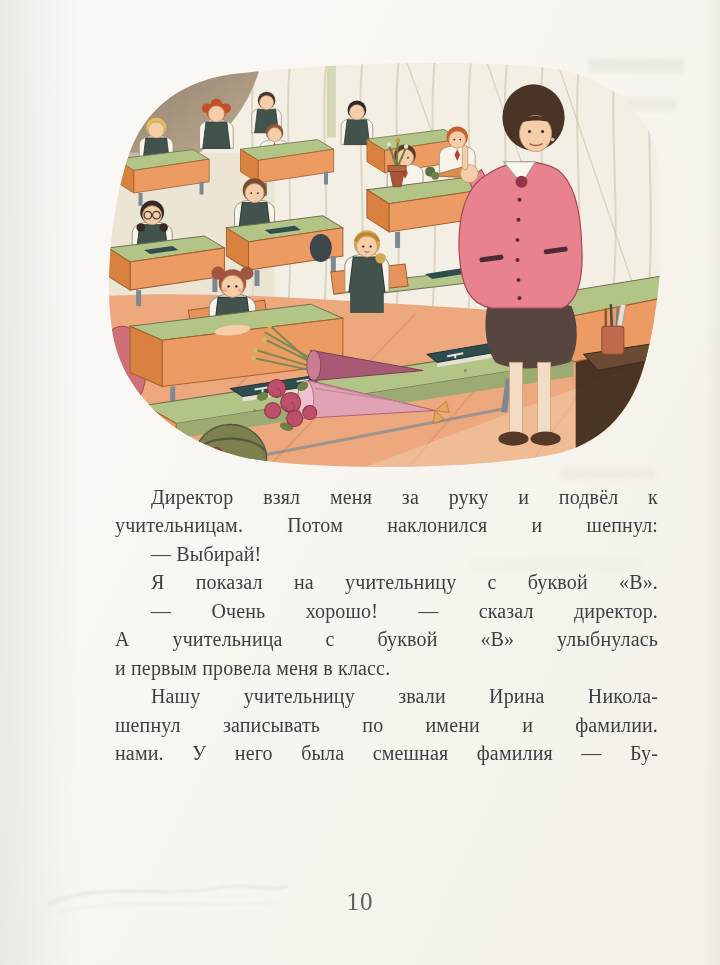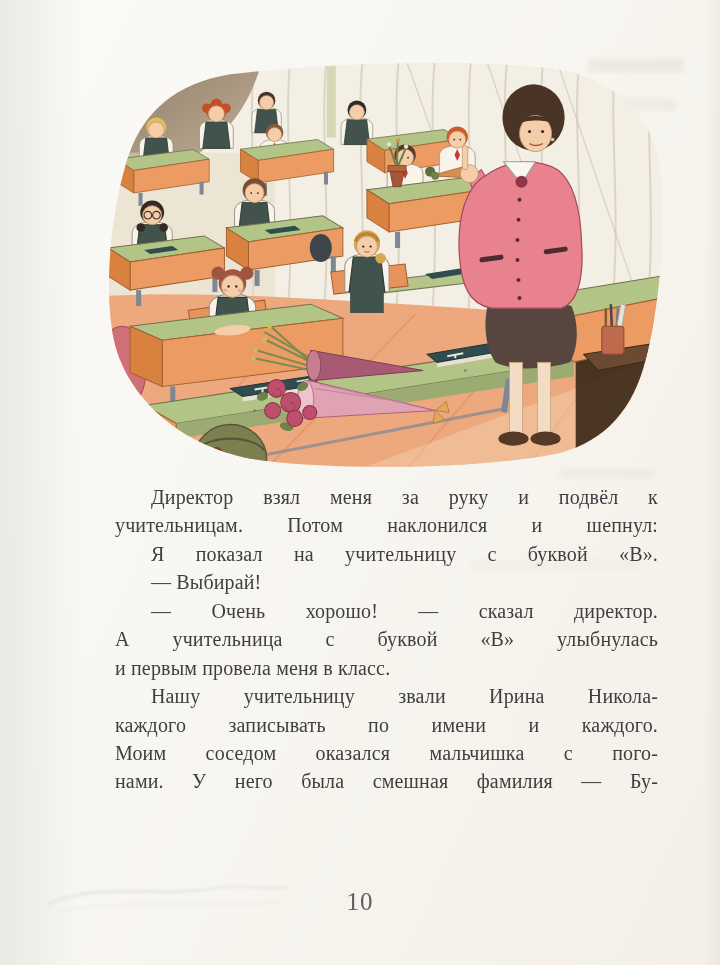--- a/index.html
+++ b/index.html
@@ -350,28 +350,27 @@
       <path d="M424,86 Q430,90 437,86" stroke="#a05a3c" stroke-width="1.4" fill="none"></path>
       <circle cx="447" cy="82" r="1.8" fill="#e0c8a8"></circle>
     </g>
   </g>
 </svg>
 </figure>
 
 <div class="story">
   <div class="ln ind">Директор взял меня за руку и подвёл к</div>
   <div class="ln">учительницам. Потом наклонился и шепнул:</div>
+  <div class="ln ind end">— Выбирай!</div>
   <div class="ln ind">Я показал на учительницу с буквой «В».</div>
-  <div class="ln ind end">— Выбирай!</div>
   <div class="ln ind">— Очень хорошо! — сказал директор.</div>
   <div class="ln">А учительница с буквой «В» улыбнулась</div>
   <div class="ln end">и первым провела меня в класс.</div>
   <div class="ln ind">Нашу учительницу звали Ирина Никола-</div>
-  <div class="ln">каждого записывать по имени и каждого.</div>
-  <div class="ln">Моим соседом оказался мальчишка с пого-</div>
+  <div class="ln">шепнул записывать по имени и фамилии.</div>
   <div class="ln">нами. У него была смешная фамилия — Бу-</div>
 </div>
 
 <svg class="smudge" width="260" height="55">
   <path d="M10,40 C60,18 120,34 180,24 C210,19 236,28 250,22" stroke="#9aa0a8" stroke-width="2" fill="none" opacity=".5"></path>
   <path d="M20,48 C80,34 150,46 240,38" stroke="#9aa0a8" stroke-width="1.5" fill="none" opacity=".35"></path>
   <path d="M40,30 C70,24 95,30 120,26" stroke="#9aa0a8" stroke-width="1.5" fill="none" opacity=".3"></path>
 </svg>
 
 <div class="page-number">10</div>

